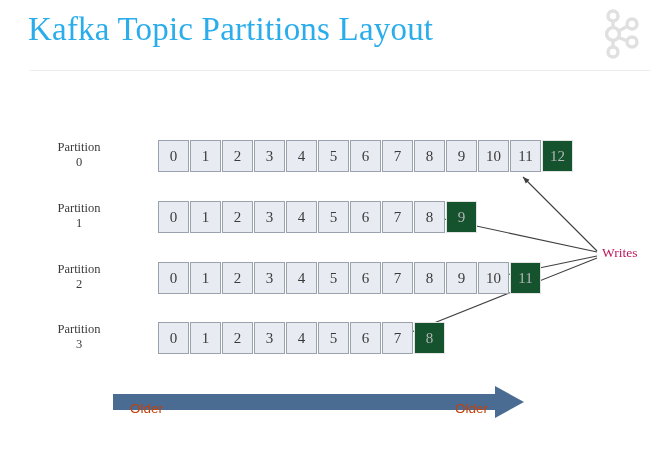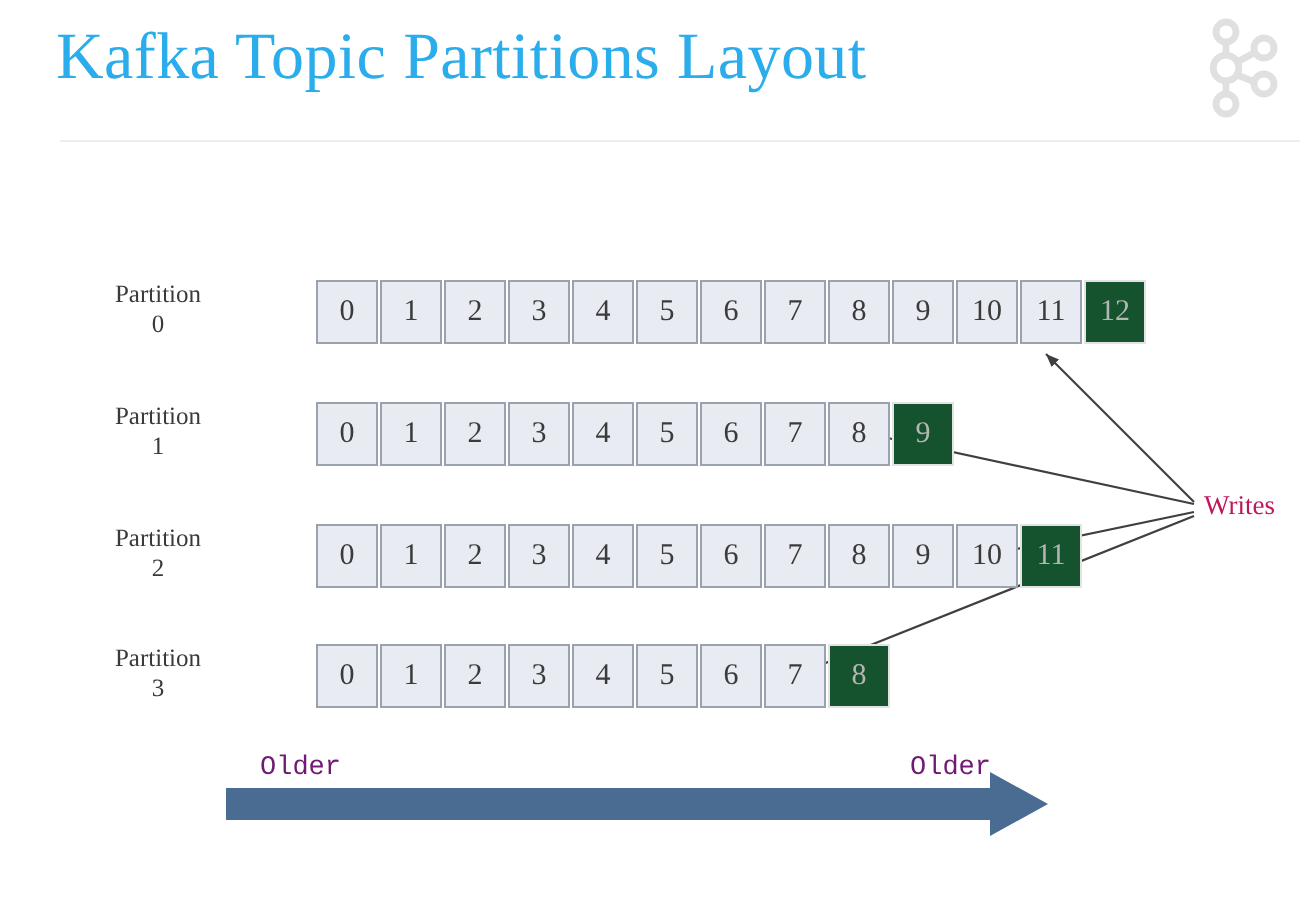--- a/index.html
+++ b/index.html
@@ -124,25 +124,26 @@
   #timeline {
     position: absolute;
     left: 0;
     top: 0;
     width: 657px;
     height: 450px;
     pointer-events: none;
   }
   .tl-caption {
     position: absolute;
-    font-family: Liberation Mono, monospace;
+    font-family: Liberation Sans, sans-serif;
     font-size: 13.5px;
     line-height: 16px;
-    color: #701a75;
+    color: #c2410c;
     white-space: nowrap;
+    margin-top: 24px;
   }
   #older-label { left: 130px; top: 377px; }
   #newer-label { left: 455px; top: 377px; }
 </style>
 </head>
 <body>
 
 <div id="slide-title">Kafka Topic Partitions Layout</div>
 
 <div id="title-rule"></div>

